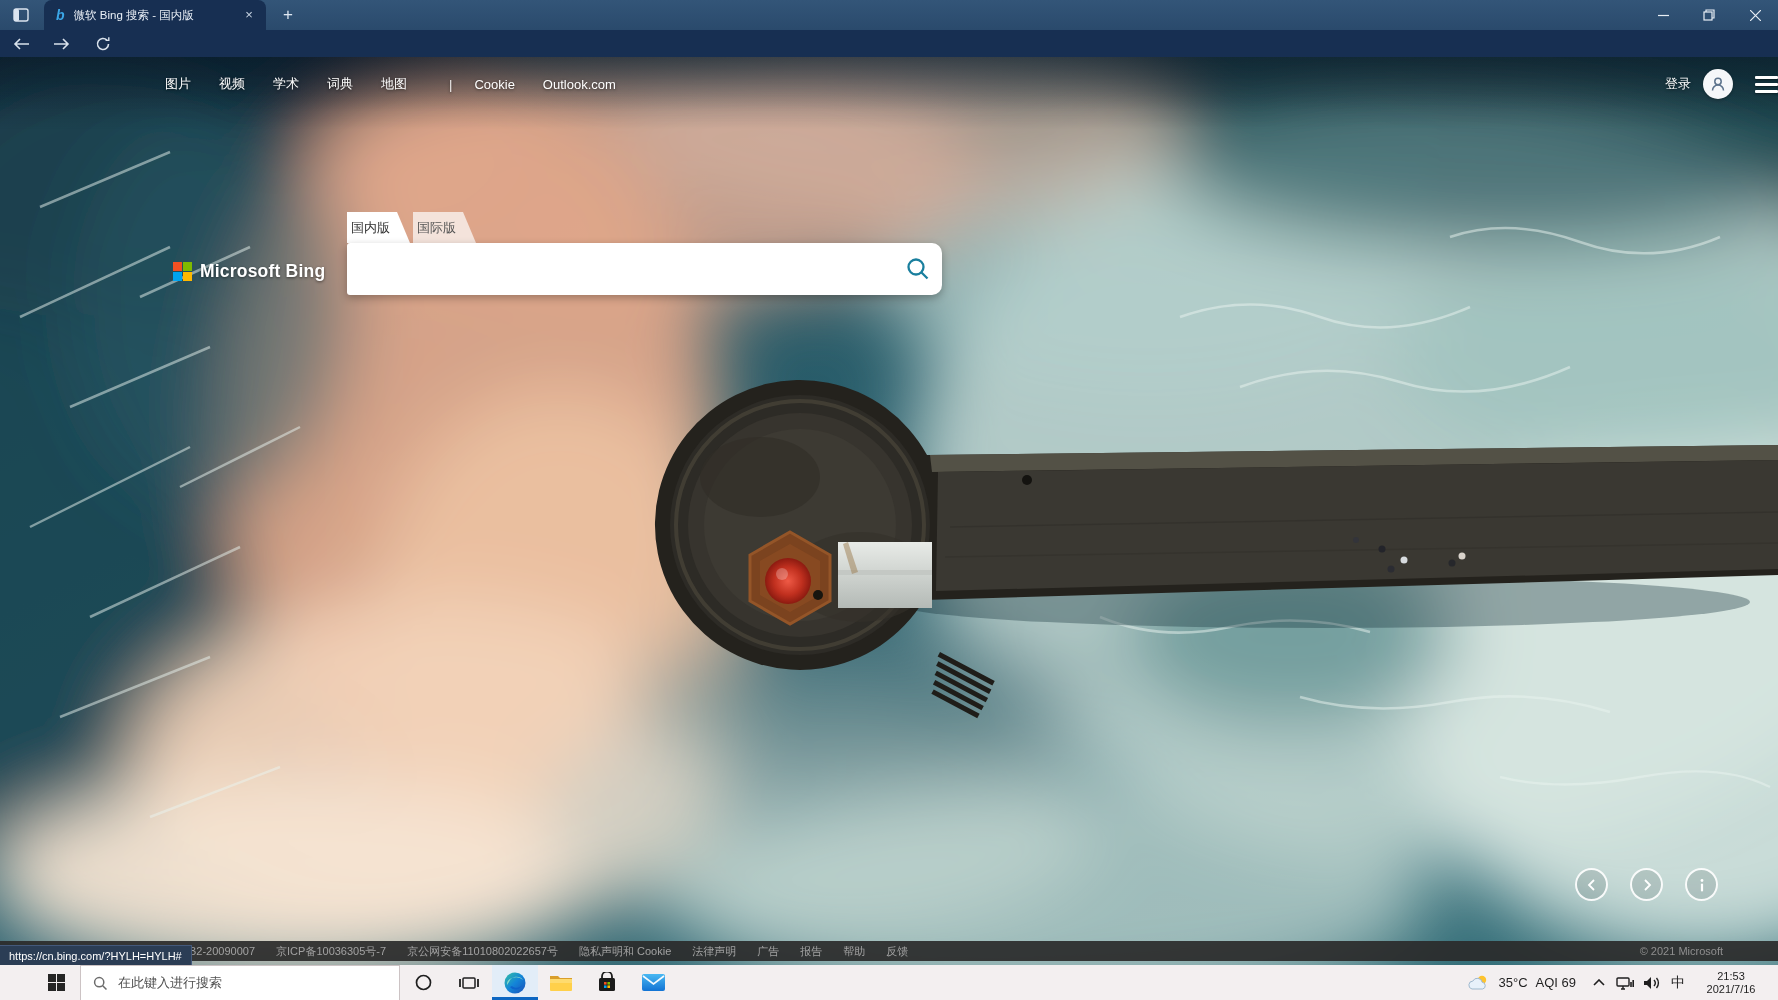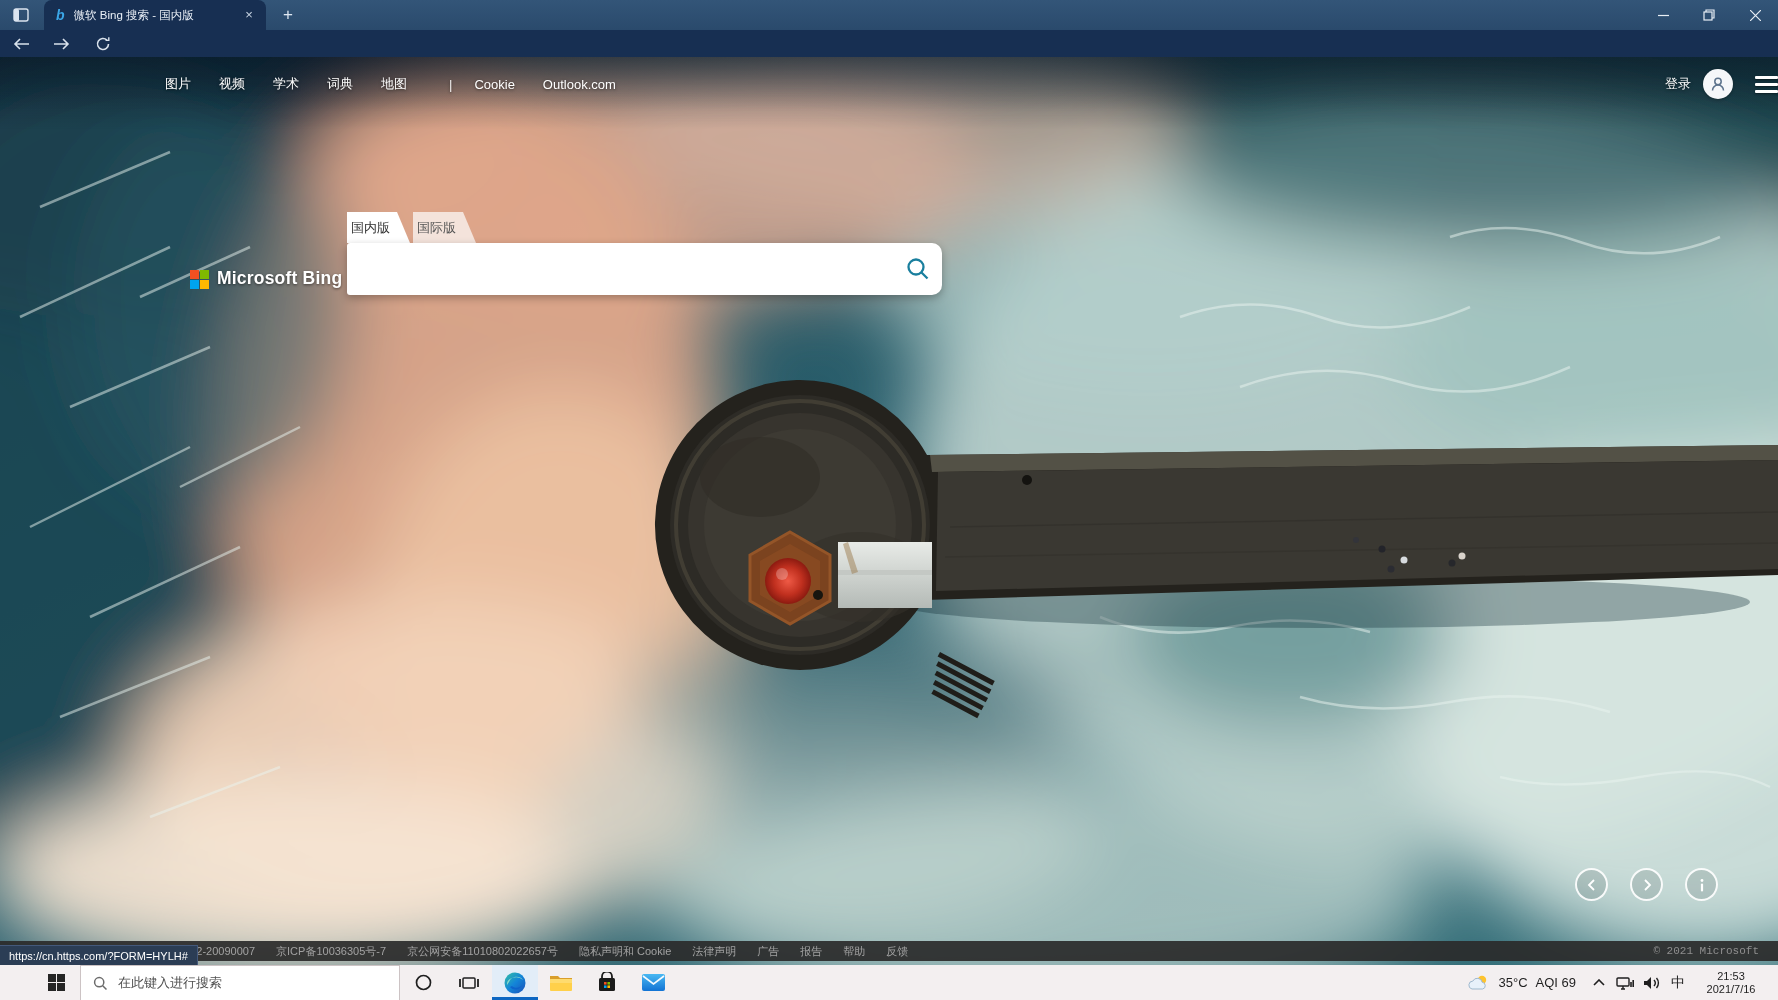--- a/index.html
+++ b/index.html
@@ -37,21 +37,21 @@
     background:linear-gradient(rgba(8,22,36,.32),rgba(8,22,36,0));}
   .bn-item{margin-right:28px;cursor:pointer;}
   .bn-sep{margin:0 22px 0 14px;opacity:.9;}
   .bn-right{margin-left:auto;display:flex;align-items:center;}
   .bn-signin{margin-right:12px;}
   .bn-avatar{width:30px;height:30px;border-radius:50%;background:#f5f7f9;display:flex;
     align-items:center;justify-content:center;margin-right:22px;box-shadow:0 1px 3px rgba(0,0,0,.3);}
   .bn-burger{display:flex;flex-direction:column;gap:4px;}
   .bn-burger div{width:23px;height:3px;background:#fff;border-radius:1px;box-shadow:0 1px 2px rgba(0,0,0,.4);}
 
-  .bglogo{position:absolute;left:190px;top:196px;display:flex;align-items:flex-end;height:36px;}
+  .bglogo{position:absolute;left:173px;top:196px;display:flex;align-items:center;height:36px;}
   .mssq{width:19px;height:19px;display:grid;grid-template-columns:9px 9px;grid-template-rows:9px 9px;gap:1px;margin-right:8px;}
   .logotext{color:#fff;font-size:17.5px;font-weight:600;text-shadow:0 1px 3px rgba(0,0,0,.55);letter-spacing:.2px;}
 
   .stabs{position:absolute;left:347px;top:155px;height:31px;display:flex;}
   .stab{height:31px;line-height:31px;padding:0 20px 0 4px;font-size:13px;
     clip-path:polygon(0 0,calc(100% - 13px) 0,100% 100%,0 100%);}
   .stab.on{background:#ffffff;color:#333;}
   .stab.off{background:rgba(250,245,242,.78);color:#555;margin-left:3px;}
   .sbox{position:absolute;left:347px;top:186px;width:595px;height:52px;background:#fff;
     border-radius:3px 10px 10px 3px;box-shadow:0 3px 9px rgba(0,0,0,.28);display:flex;align-items:center;}
@@ -59,21 +59,21 @@
     padding:0 16px;font-family:"Liberation Sans",sans-serif;color:#333;}
   .sbtn{width:48px;height:100%;display:flex;align-items:center;justify-content:center;}
 
   .carousel{position:absolute;left:1575px;top:811px;display:flex;gap:22px;}
   .cbtn{width:33px;height:33px;border:2px solid rgba(255,255,255,.92);border-radius:50%;
     box-sizing:border-box;display:flex;align-items:center;justify-content:center;background:rgba(20,30,35,.12);}
 
   .pfooter{position:absolute;left:0;bottom:4px;width:1778px;height:20px;background:rgba(42,42,42,.92);
     display:flex;align-items:center;font-size:11px;color:#a2a2a2;padding-left:167px;box-sizing:border-box;}
   .pfooter .fl{margin-right:21px;white-space:nowrap;}
-  .pfooter .cp{margin-left:auto;margin-right:19px;color:#8f8f8f;font-family:Liberation Mono, monospace;}
+  .pfooter .cp{margin-left:auto;margin-right:55px;color:#8f8f8f;}
 
   .statusbar{position:absolute;left:0;bottom:0;height:19px;background:#2b3d55;border:1px solid #44597b;
     border-left:0;border-bottom:0;color:#fff;font-size:11px;display:flex;align-items:center;padding:0 9px;}
 
   
   .taskbar{position:absolute;left:0;top:965px;width:1778px;height:35px;background:#f3eff0;
     display:flex;align-items:stretch;color:#1f1f1f;padding-left:32px;}
   .tk-start{width:48px;display:flex;align-items:center;justify-content:center;}
   .tk-search{width:320px;background:#fff;border:1px solid #ccc3c4;border-bottom:0;display:flex;
     align-items:center;gap:10px;padding:0 12px;box-sizing:border-box;color:#4f4f4f;font-size:13px;}
@@ -371,21 +371,21 @@
     <span class="fl">京公网安备11010802022657号</span>
     <span class="fl">隐私声明和 Cookie</span>
     <span class="fl">法律声明</span>
     <span class="fl">广告</span>
     <span class="fl">报告</span>
     <span class="fl">帮助</span>
     <span class="fl">反馈</span>
     <span class="cp">© 2021 Microsoft</span>
   </div>
 
-  <div class="statusbar">https://cn.https.com/?FORM=HYLH#</div>
+  <div class="statusbar">https://cn.bing.com/?HYLH=HYLH#</div>
 </div>
 
 <div class="taskbar">
   <div class="tk-start">
     <svg width="17" height="17" viewBox="0 0 17 17" fill="#252525">
       <rect width="8" height="8"></rect>
         <rect x="9" width="8" height="8"></rect>
         <rect y="9" width="8" height="8"></rect>
         <rect x="9" y="9" width="8" height="8"></rect>
     </svg>

